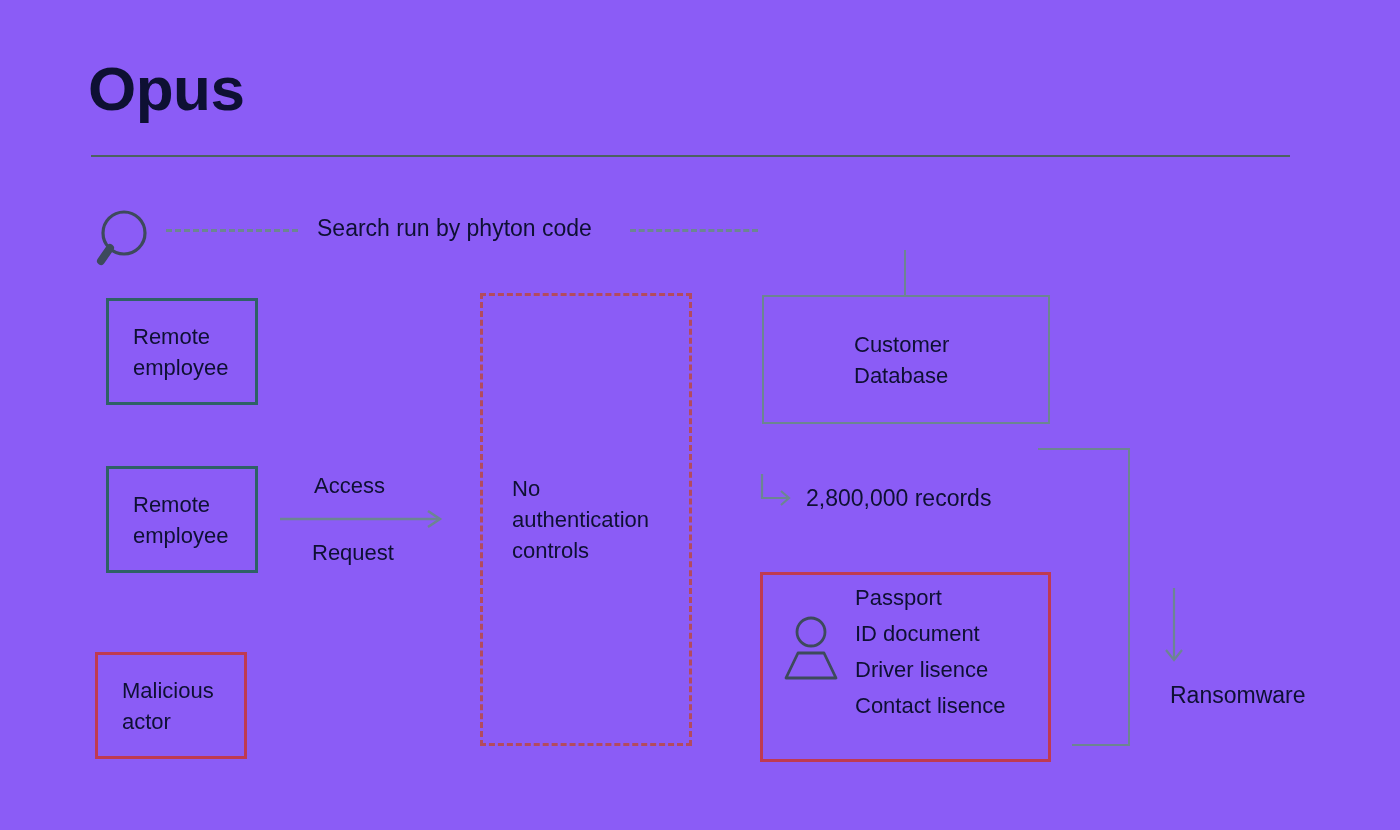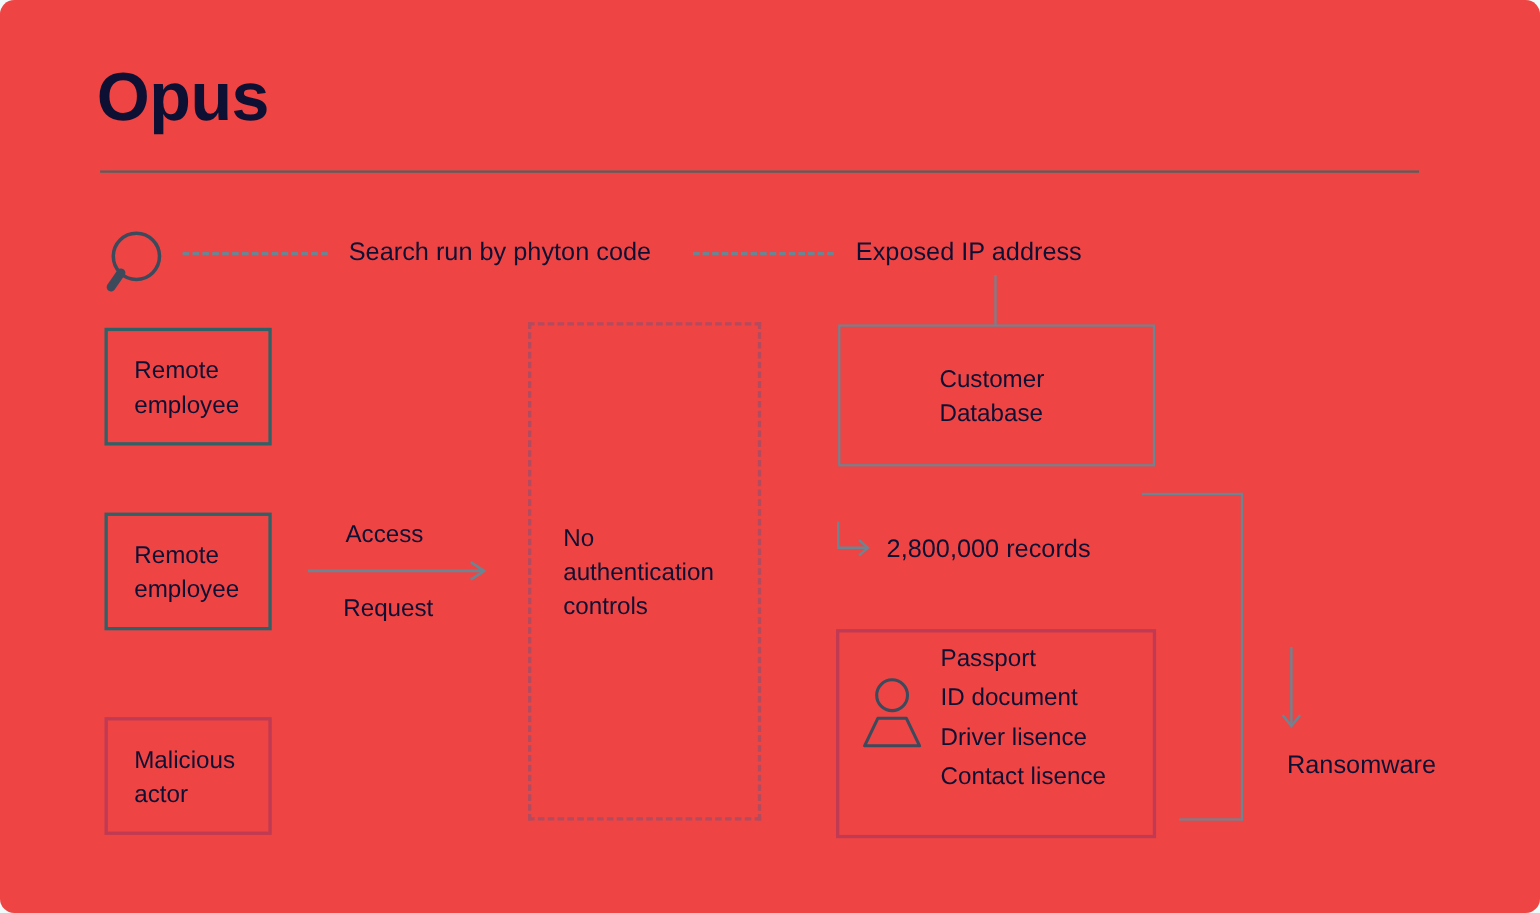--- a/index.html
+++ b/index.html
@@ -10,22 +10,21 @@
     width: 1400px;
     height: 830px;
     background: #effbfa;
     font-family: "Liberation Sans", sans-serif;
     overflow: hidden;
   }
   #stage {
     position: relative;
     width: 1400px;
     height: 830px;
-    background: #ef4444;
-    border-radius: 13px;
+    background: #8b5cf6;
   }
 
   
   .page-title {
     position: absolute;
     left: 88px;
     top: 58px;
     font-size: 62px;
     font-weight: 700;
     letter-spacing: -0.5px;
@@ -67,21 +66,21 @@
   }
 
   
   .box {
     position: absolute;
     box-sizing: border-box;
     display: flex;
     align-items: center;
     background: transparent;
   }
-  .box-teal { border: 3px solid #2f6166; }
+  .box-teal { border: 3px solid #2f6166; margin-left: 11px; }
   .box-red  { border: 3px solid #bf3a52; margin-top: 16px; }
   .box-gray { border: 2px solid #6c8592; }
   .box-dashed-red {
     border: 3px dashed #b34b5e;
   }
   .box .box-text {
     color: #0e1033;
     font-size: 22px;
     line-height: 31px;
     white-space: pre-line;
@@ -135,21 +134,20 @@
     <circle cx="28" cy="27" r="21" fill="none" stroke="#3d4a5c" stroke-width="3.2"></circle>
     <line x1="14" y1="42" x2="5" y2="55" stroke="#3d4a5c" stroke-width="8" stroke-linecap="round"></line>
   </svg>
 
   <div class="dashline" style="left:166px; top:229px; width:132px;"></div>
 
   <div class="lbl" style="left:317px; top:213px; font-size:23px;">Search run by phyton code</div>
 
   <div class="dashline" style="left:630px; top:229px; width:128px;"></div>
 
-  <div class="lbl" style="left:778px; top:213px; font-size:23px;">Exposed IP address</div>
 
   <div class="line-v" style="left:904px; top:250px; height:46px;"></div>
 
   <div class="box box-teal" style="left:95px; top:298px; width:152px; height:107px;">
     <span class="box-text">Remote
 employee</span>
   </div>
 
   <div class="box box-teal" style="left:95px; top:466px; width:152px; height:107px;">
     <span class="box-text">Remote

